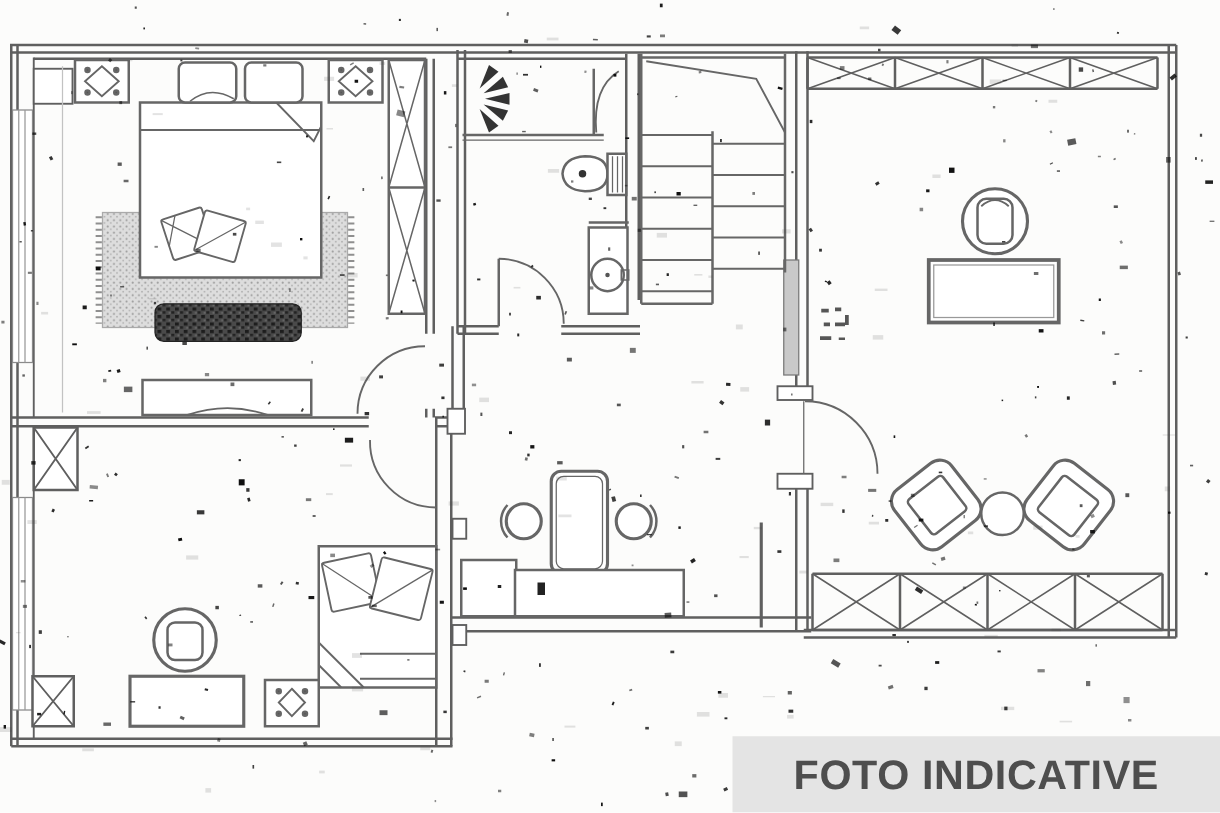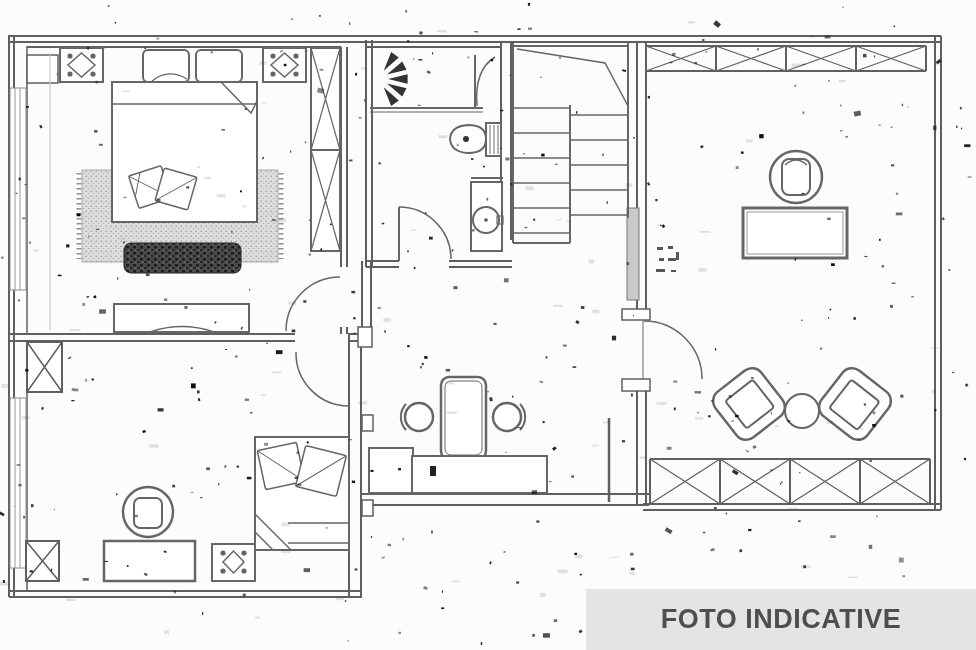--- a/index.html
+++ b/index.html
@@ -2,21 +2,21 @@
 <html><head>
 <meta charset="utf-8">
 <style>
   html,body{margin:0;padding:0;}
   body{background:#fff;font-family:"Liberation Sans", sans-serif;}
   .canvas{position:relative;width:976px;height:650px;background:#fcfcfb;overflow:hidden;}
   svg{position:absolute;left:0;top:0;}
   .badge{
     position:absolute;left:586px;top:589px;width:390px;height:61px;
     display:flex;align-items:center;justify-content:center;
-    font-weight:bold;font-size:27px;letter-spacing:.5px;
+    font-weight:bold;font-size:33px;letter-spacing:.5px;
     font-family:"Liberation Sans", sans-serif;
   }
 </style>
 </head>
 <body>
 
 <div class="canvas">
   <svg width="976" height="650" viewBox="0 0 976 650">
     <defs>
       <pattern id="stipple" width="5" height="5" patternUnits="userSpaceOnUse">

